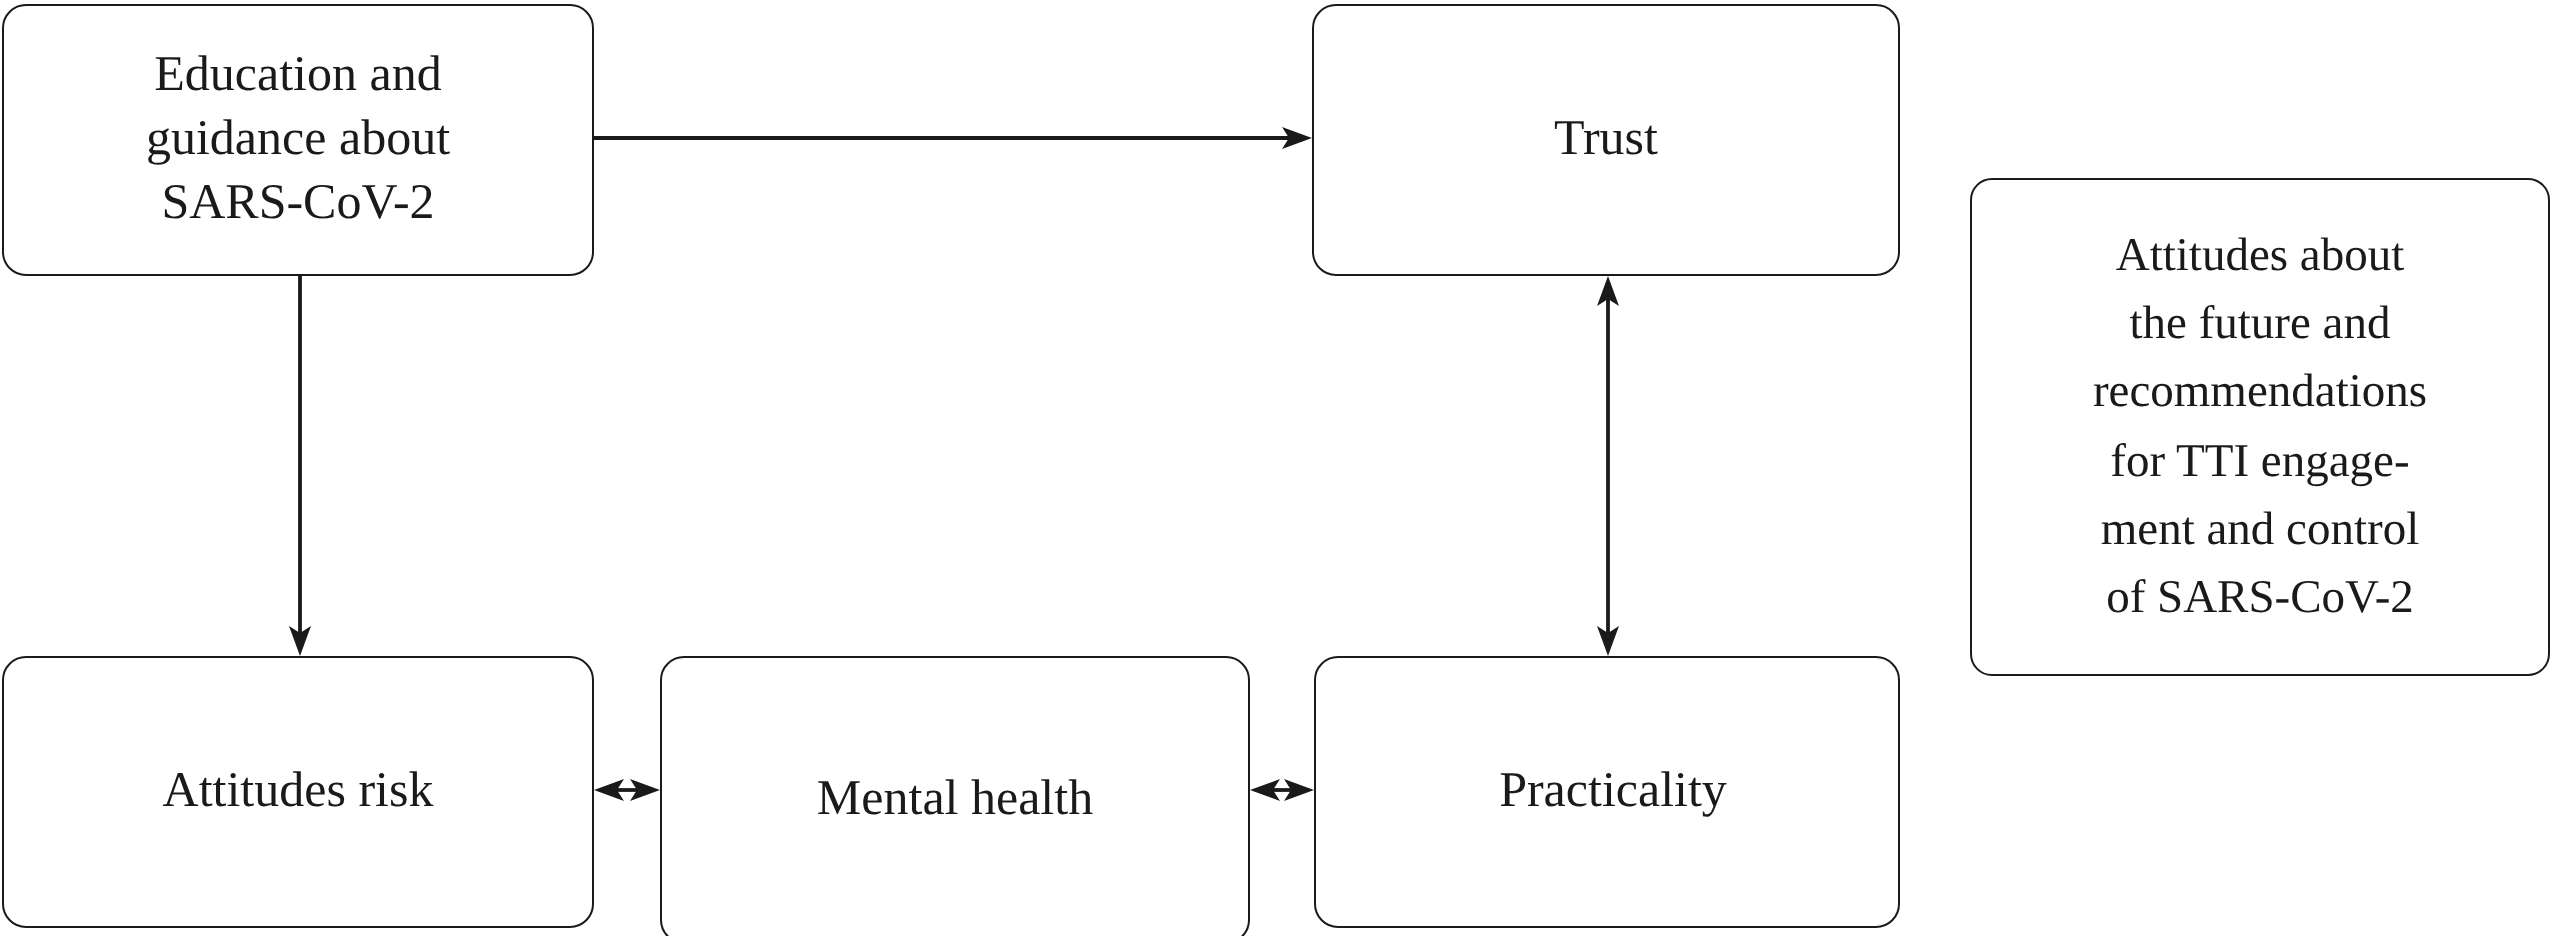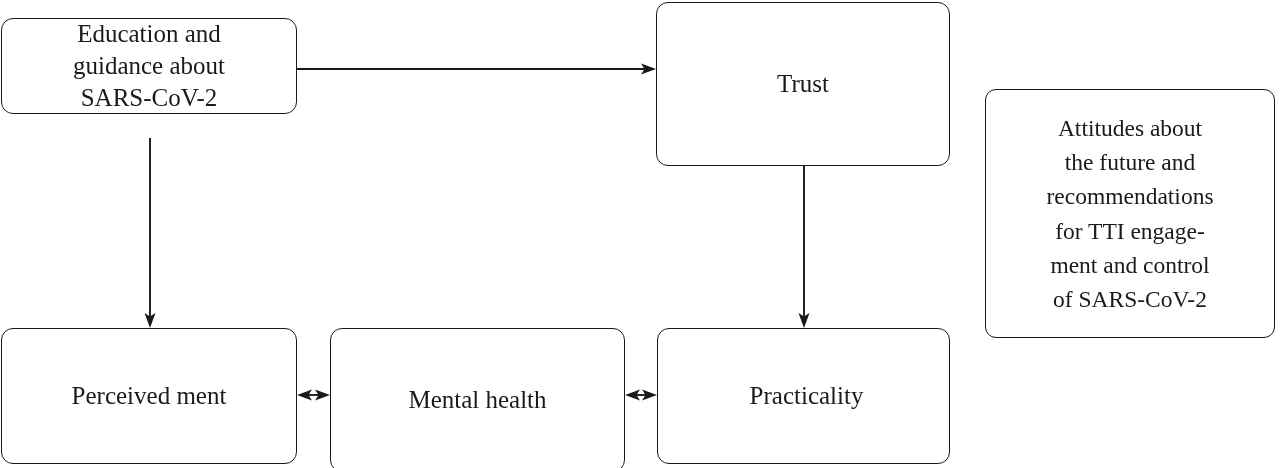--- a/index.html
+++ b/index.html
@@ -27,22 +27,22 @@
     justify-content: center;
     text-align: center;
     line-height: 1.28;
     font-size: 25px;
     padding: 2px 8px;
   }
   .node-text {
     display: block;
     white-space: pre-line;
   }
-  #node-education { left: 1px;   top: 18px;   width: 296px; height: 96px; }
-  #node-trust     { left: 656px; top: 2px;   width: 294px; height: 164px; }
+  #node-education { left: 1px;   top: 2px;   width: 296px; height: 136px; }
+  #node-trust     { left: 656px; top: 2px;   width: 294px; height: 136px; }
   #node-attitudes { left: 985px; top: 89px;  width: 290px; height: 249px;
                     font-size: 23.5px; line-height: 1.45; border-radius: 11px; text-align: center; }
   #node-perceived { left: 1px;   top: 328px; width: 296px; height: 136px; }
   #node-mental    { left: 330px; top: 328px; width: 295px; height: 144px; }
   #node-practical { left: 657px; top: 328px; width: 293px; height: 136px; padding-left: 14px; }
 
   .edge-layer {
     position: absolute;
     left: 0;
     top: 0;
@@ -106,21 +106,21 @@
   <div class="node" id="node-attitudes">
     <span class="node-text">Attitudes about
 the future and
 recommendations
 for TTI engage-
 ment and control
 of SARS-CoV-2</span>
   </div>
 
   <div class="node" id="node-perceived">
-    <span class="node-text">Perceived ment</span>
+    <span class="node-text">Attitudes risk</span>
   </div>
 
   <div class="node" id="node-mental">
     <span class="node-text">Mental health</span>
   </div>
 
   <div class="node" id="node-practical">
     <span class="node-text">Practicality</span>
   </div>
 

